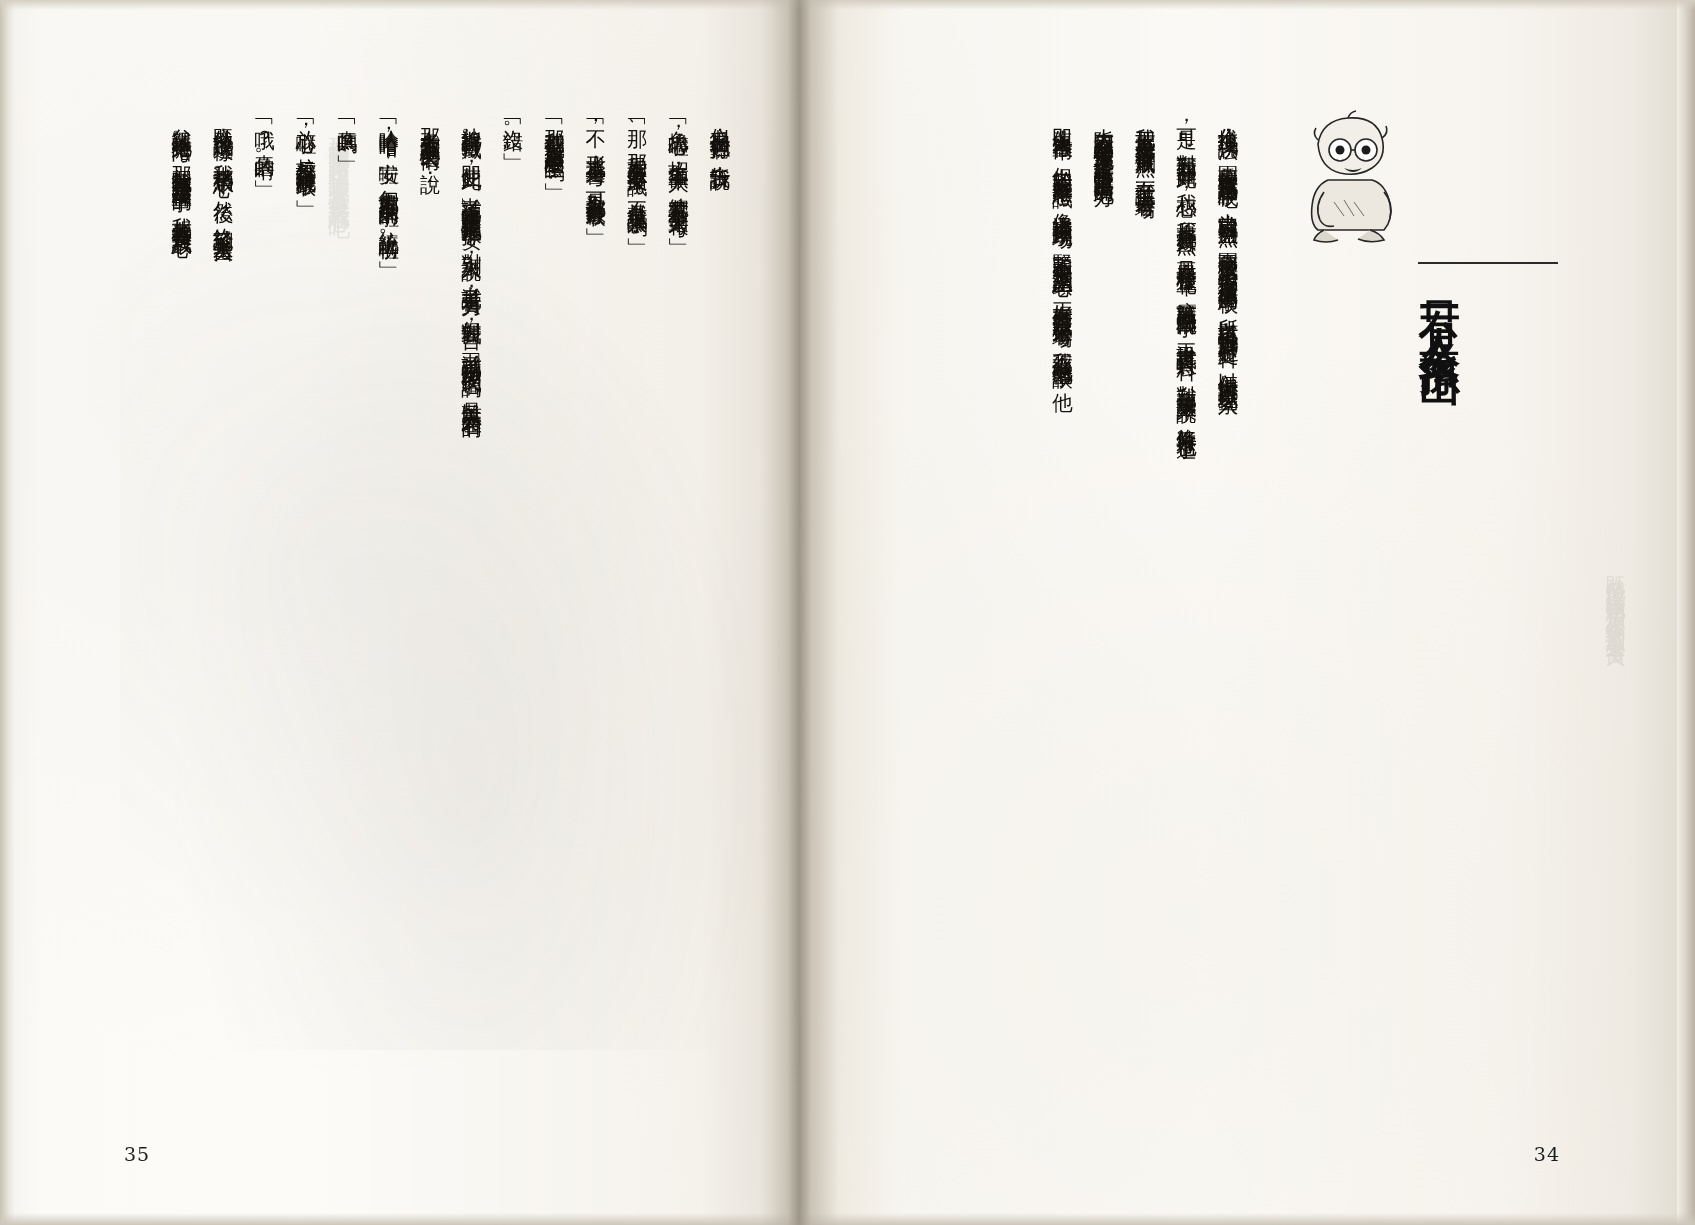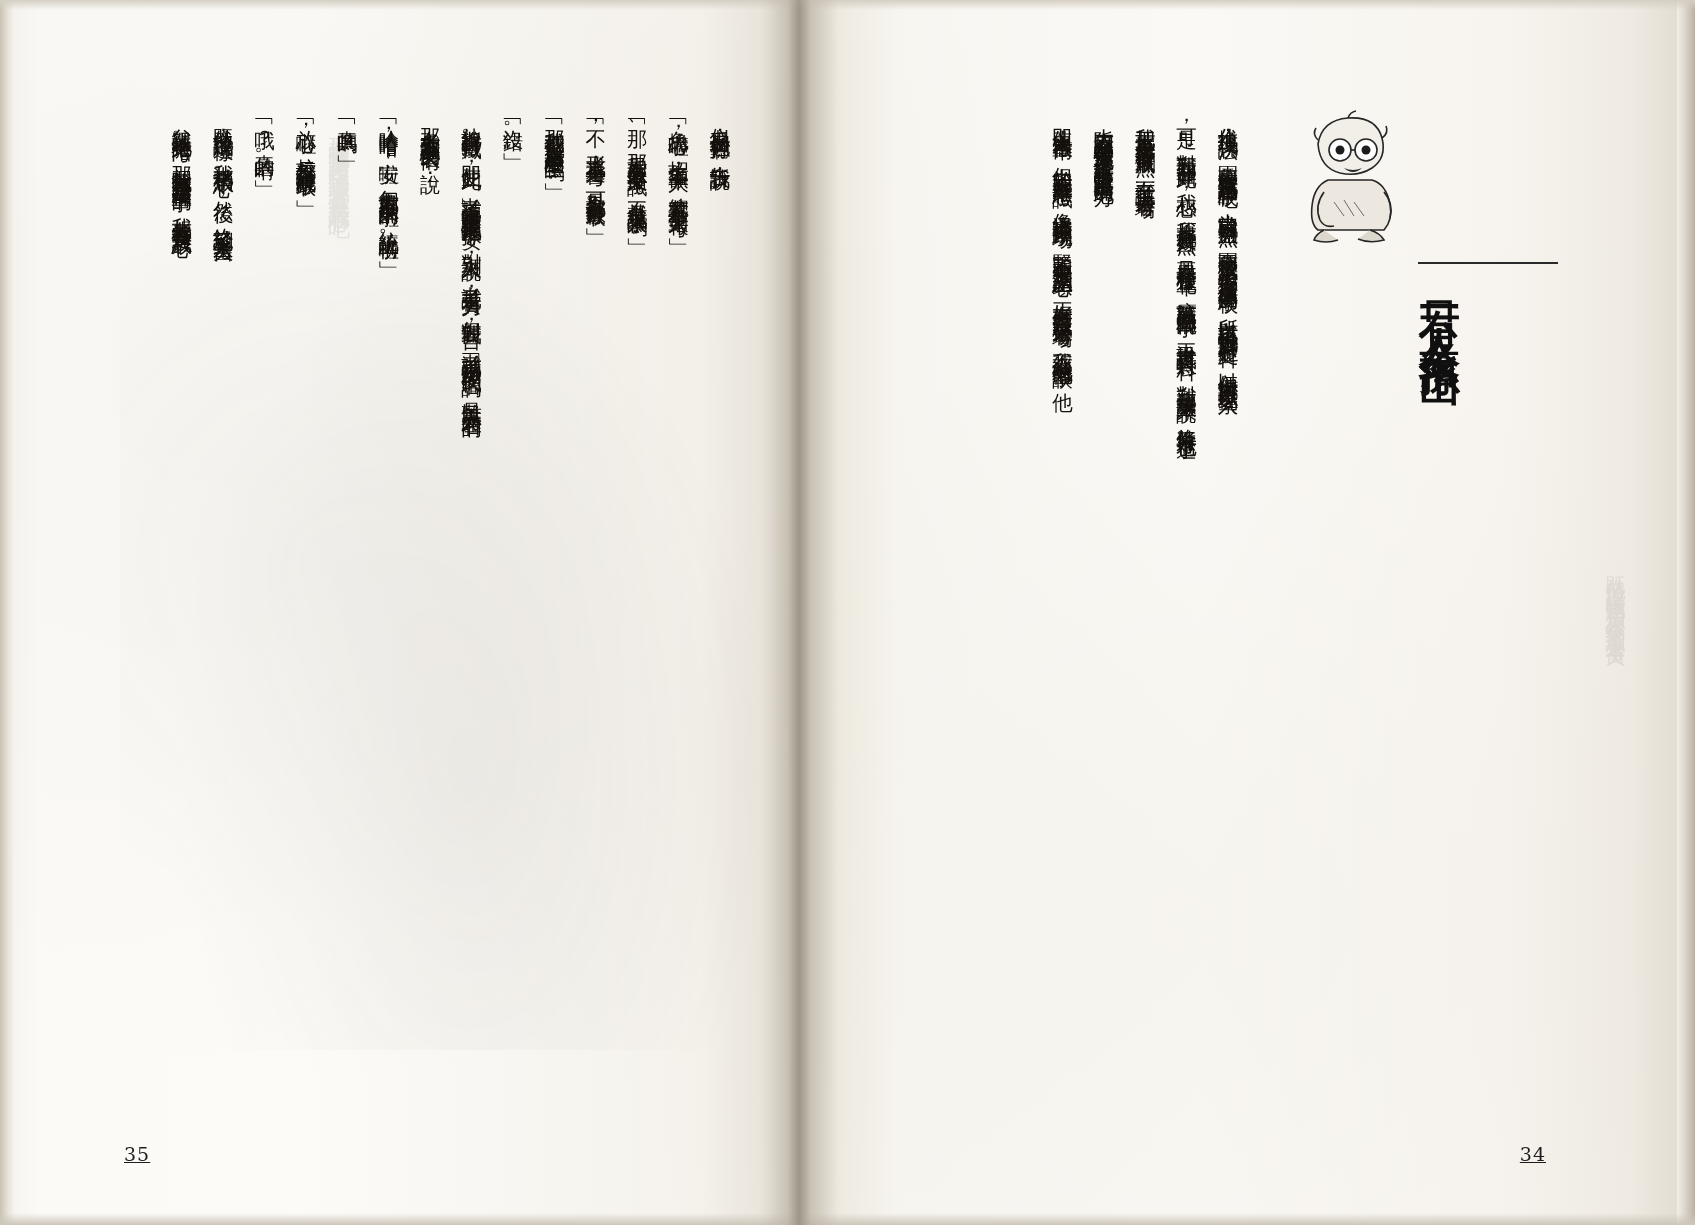--- a/index.html
+++ b/index.html
@@ -167,23 +167,22 @@
   }
 
   
   .folio {
     position: absolute;
     bottom: 60px;
     font-family: "DejaVu Serif", serif;
     font-size: 19px;
     color: #1d1d1d;
     letter-spacing: 1px;
-    text-decoration: underline;
-  }
-  #folio-right { right: 132px; }
+  }
+  #folio-right { right: 118px; }
   #folio-left  { left: 104px; }
 </style>
 </head>
 <body>
 
 <div id="page">
 
   <div class="paper-texture"></div>
   <div class="edge-left"></div>
   <div class="edge-right"></div>

